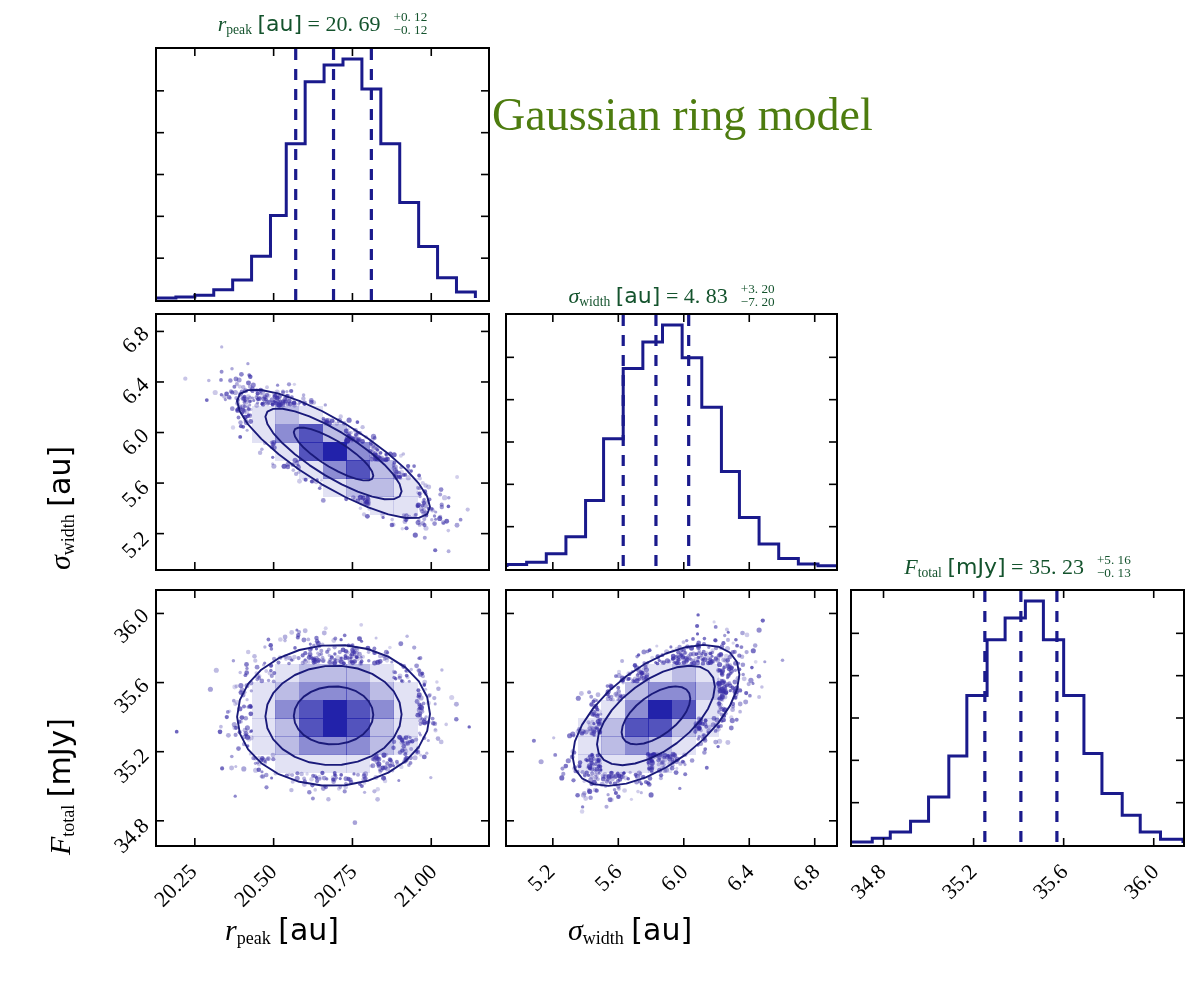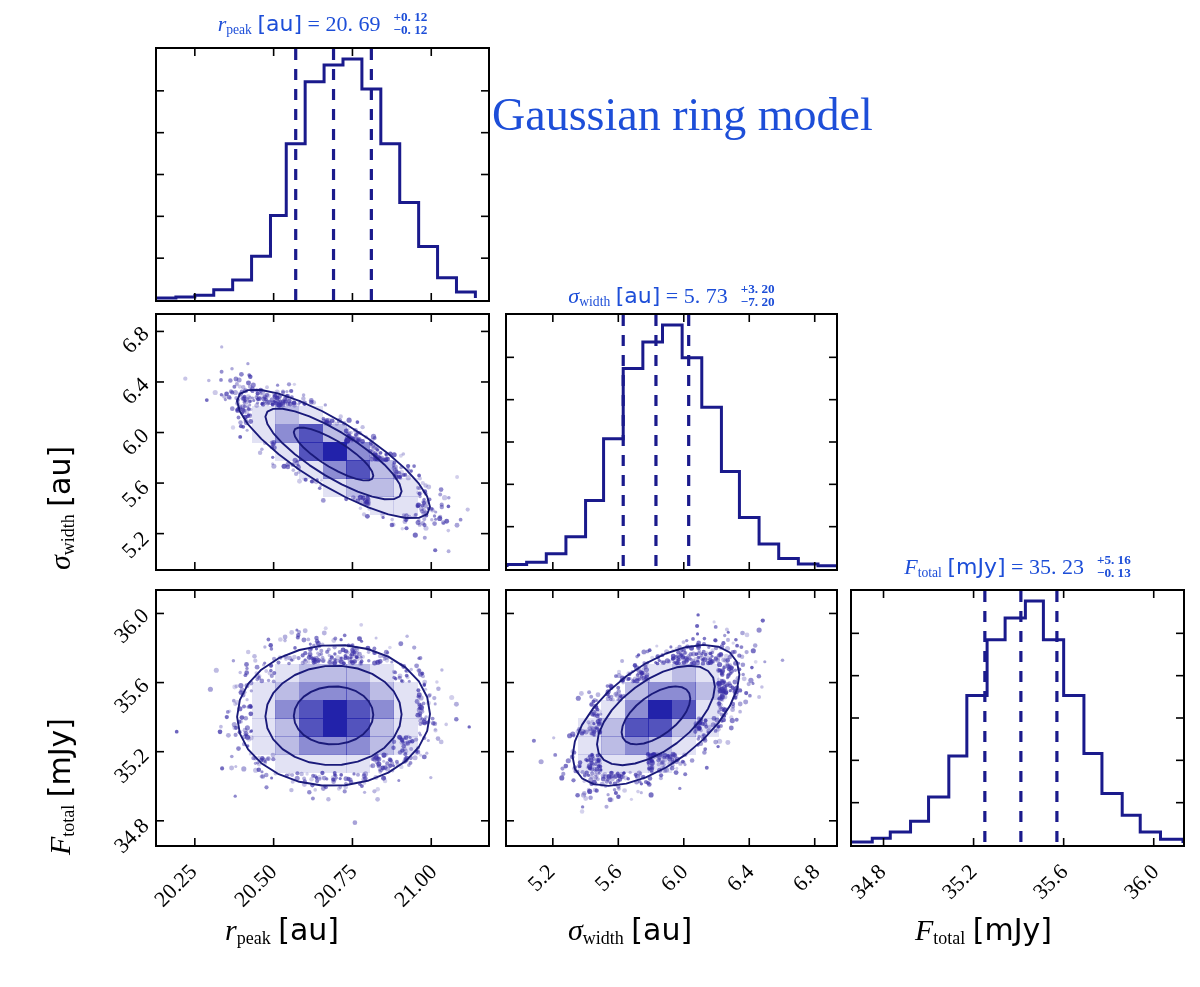--- a/index.html
+++ b/index.html
@@ -4,29 +4,29 @@
 <style>
   html,body{margin:0;padding:0;background:#ffffff;}
   body{width:1200px;height:987px;overflow:hidden;
        font-family:"Liberation Serif",serif;color:#000;}
   #root{position:relative;width:1200px;height:987px;background:#fff;}
 
   .panel{position:absolute;box-sizing:border-box;border:2px solid #000;background:#fff;overflow:hidden;}
   .panel svg{display:block;width:100%;height:100%;}
 
   .ptitle{position:absolute;text-align:center;font-family:"Liberation Serif",serif;
-          font-size:22px;color:#1d4ed8;white-space:nowrap;line-height:1.0;}
+          font-size:22px;color:#14532d;white-space:nowrap;line-height:1.0;}
   .ptitle .mathvar{font-style:italic;}
   .ptitle sub{font-size:0.62em;font-style:normal;vertical-align:-0.25em;}
   .ptitle .brk{font-family:"DejaVu Sans",sans-serif;font-style:normal;}
   .ptitle .pmstack{display:inline-block;vertical-align:-0.30em;font-size:0.60em;
-                   line-height:1.02;text-align:right;margin-left:13px;font-weight:bold;}
+                   line-height:1.02;text-align:right;margin-left:13px;}
 
   .maintitle{position:absolute;font-family:"Liberation Serif",serif;
-             font-size:46px;color:#1d4ed8;white-space:nowrap;}
+             font-size:46px;color:#4d7c0f;white-space:nowrap;}
 
   .axlabel{position:absolute;font-family:"Liberation Serif",serif;font-size:30px;
            color:#000;white-space:nowrap;}
   .axlabel .mathvar{font-style:italic;}
   .axlabel sub{font-size:0.60em;font-style:normal;vertical-align:-0.22em;}
   .axlabel .brk{font-family:"DejaVu Sans",sans-serif;font-style:normal;}
 
   .ylabel{transform-origin:0 0;}
 
   .tick{position:absolute;font-family:"Liberation Serif",serif;font-size:22px;color:#000;
@@ -45,21 +45,21 @@
     <span class="mathvar">r</span><sub>peak</sub>
     <span class="brk">[au]</span>
     <span>=</span>
     <span>20. 69</span><span class="pmstack"><span style="display:block">+0. 12</span><span style="display:block">−0. 12</span></span>
   </div>
 
   <div class="ptitle" id="title-p1" style="left:505px;top:282px;width:333px;">
     <span class="mathvar">σ</span><sub>width</sub>
     <span class="brk">[au]</span>
     <span>=</span>
-    <span>5. 73</span><span class="pmstack"><span style="display:block">+3. 20</span><span style="display:block">−7. 20</span></span>
+    <span>4. 83</span><span class="pmstack"><span style="display:block">+3. 20</span><span style="display:block">−7. 20</span></span>
   </div>
 
   <div class="ptitle" id="title-p2" style="left:850px;top:553px;width:335px;">
     <span class="mathvar">F</span><sub>total</sub>
     <span class="brk">[mJy]</span>
     <span>=</span>
     <span>35. 23</span><span class="pmstack"><span style="display:block">+5. 16</span><span style="display:block">−0. 13</span></span>
   </div>
 
   <div class="panel" id="panel-00" style="left:155px;top:47px;width:335px;height:255px;">
@@ -2057,24 +2057,20 @@
   <div class="axlabel" id="xlab-0" style="left:225px;top:912px;">
     <span class="mathvar">r</span><sub>peak</sub>
     <span class="brk">[au]</span>
   </div>
 
   <div class="axlabel" id="xlab-1" style="left:568px;top:912px;">
     <span class="mathvar">σ</span><sub>width</sub>
     <span class="brk">[au]</span>
   </div>
 
-  <div class="axlabel" id="xlab-2" style="left:915px;top:912px;">
-    <span class="mathvar">F</span><sub>total</sub>
-    <span class="brk">[mJy]</span>
-  </div>
 
   <div id="ticklayer">
       <div class="tick xtick" style="left: 61.2857px; top: 855px; width: 132px; text-align: right;">20.25</div>
       <div class="tick xtick" style="left: 141.048px; top: 855px; width: 132px; text-align: right;">20.50</div>
       <div class="tick xtick" style="left: 220.81px; top: 855px; width: 132px; text-align: right;">20.75</div>
       <div class="tick xtick" style="left: 300.571px; top: 855px; width: 132px; text-align: right;">21.00</div>
       <div class="tick xtick" style="left: 419.388px; top: 855px; width: 132px; text-align: right;">5.2</div>
       <div class="tick xtick" style="left: 485.657px; top: 855px; width: 132px; text-align: right;">5.6</div>
       <div class="tick xtick" style="left: 551.925px; top: 855px; width: 132px; text-align: right;">6.0</div>
       <div class="tick xtick" style="left: 618.194px; top: 855px; width: 132px; text-align: right;">6.4</div>

